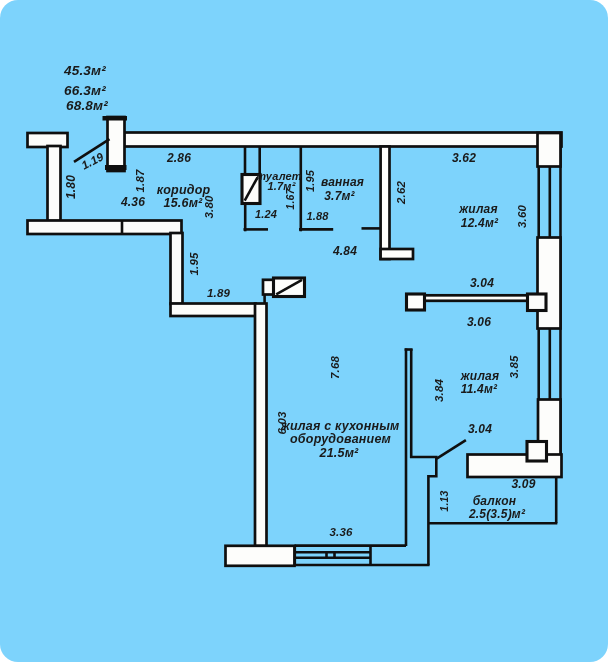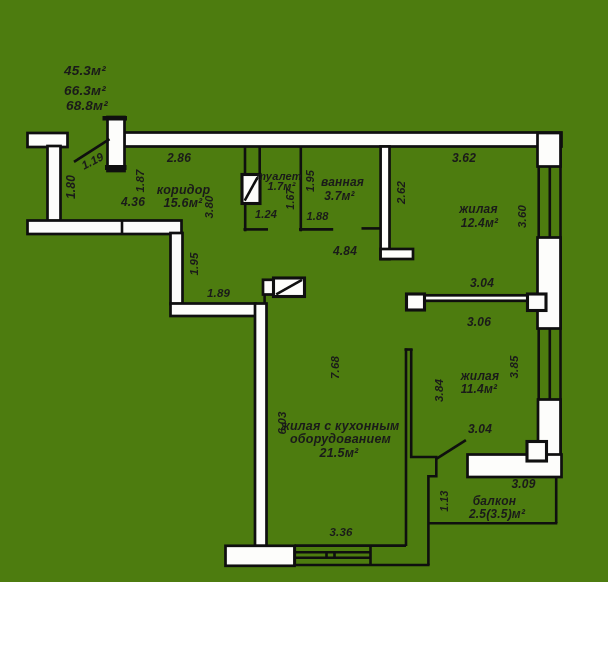--- a/index.html
+++ b/index.html
@@ -1,18 +1,18 @@
 <!DOCTYPE html>
 <html><head>
 <meta charset="utf-8">
 <style>
   html,body{margin:0;padding:0;}
   body{width:608px;height:662px;background:#ffffff;overflow:hidden;
        font-family:"Liberation Sans",sans-serif;}
-  .sheet{position:relative;width:608px;height:582px;background:#4d7c0f;}
+  .sheet{position:relative;width:608px;height:662px;background:#7dd3fc;border-radius:18px;}
   svg{position:absolute;left:0;top:0;}
   .wall{fill:#fdfdfb;stroke:#0f0f0f;stroke-width:2.7;}
   .wall-thick{fill:#fdfdfb;stroke:#0f0f0f;stroke-width:3.1;}
   .ln{stroke:#0f0f0f;fill:none;stroke-width:2.6;}
   .blk{fill:#0f0f0f;stroke:none;}
   text{fill:#1a1a1a;}
   .lbl{font-style:italic;font-weight:700;fill:#1a1a1a;letter-spacing:0.2px;}
 </style>
 </head>
 <body>

